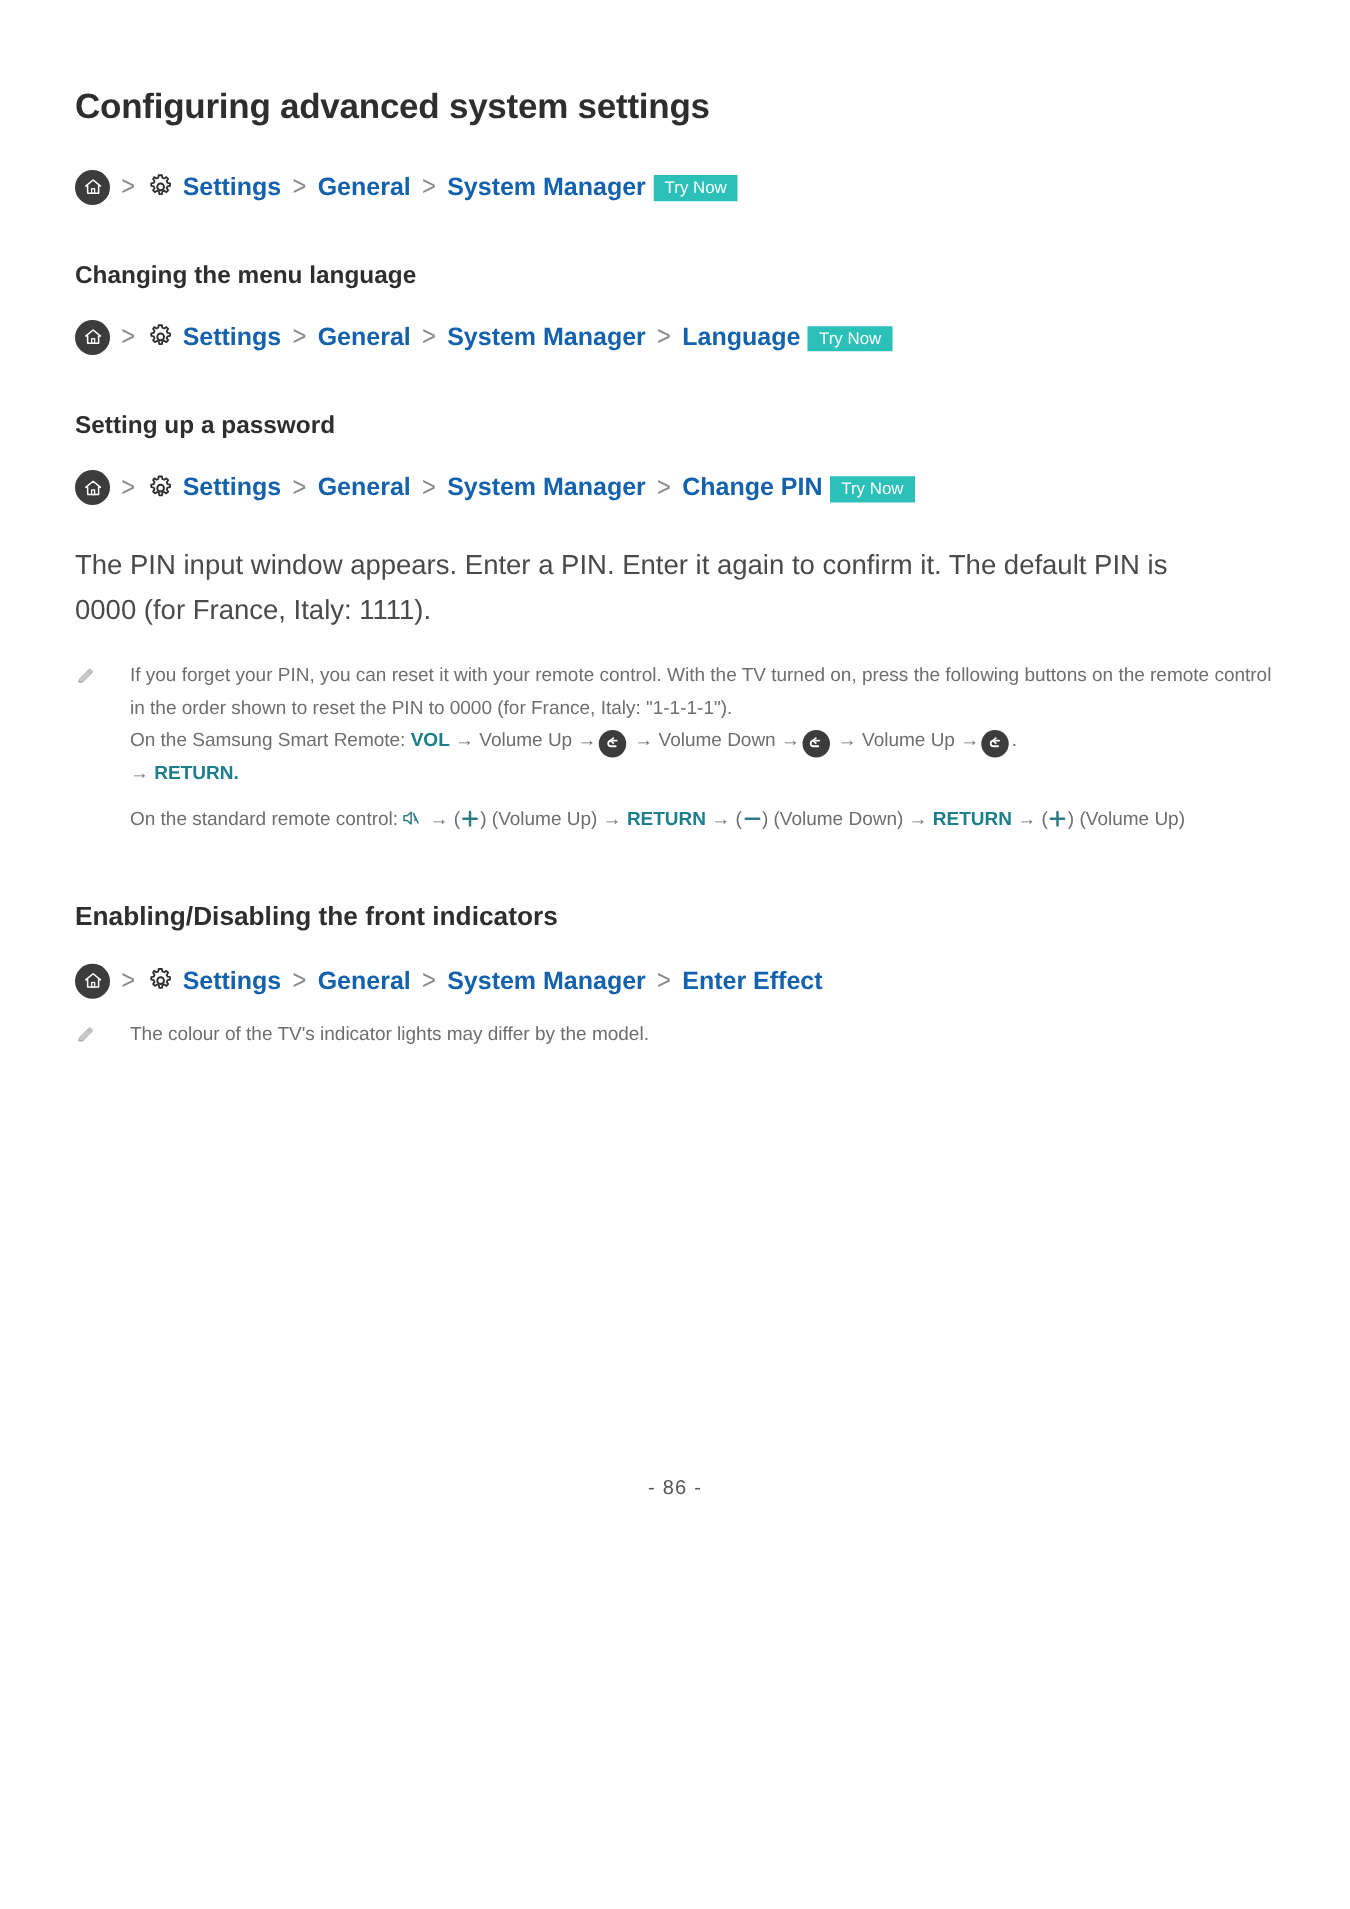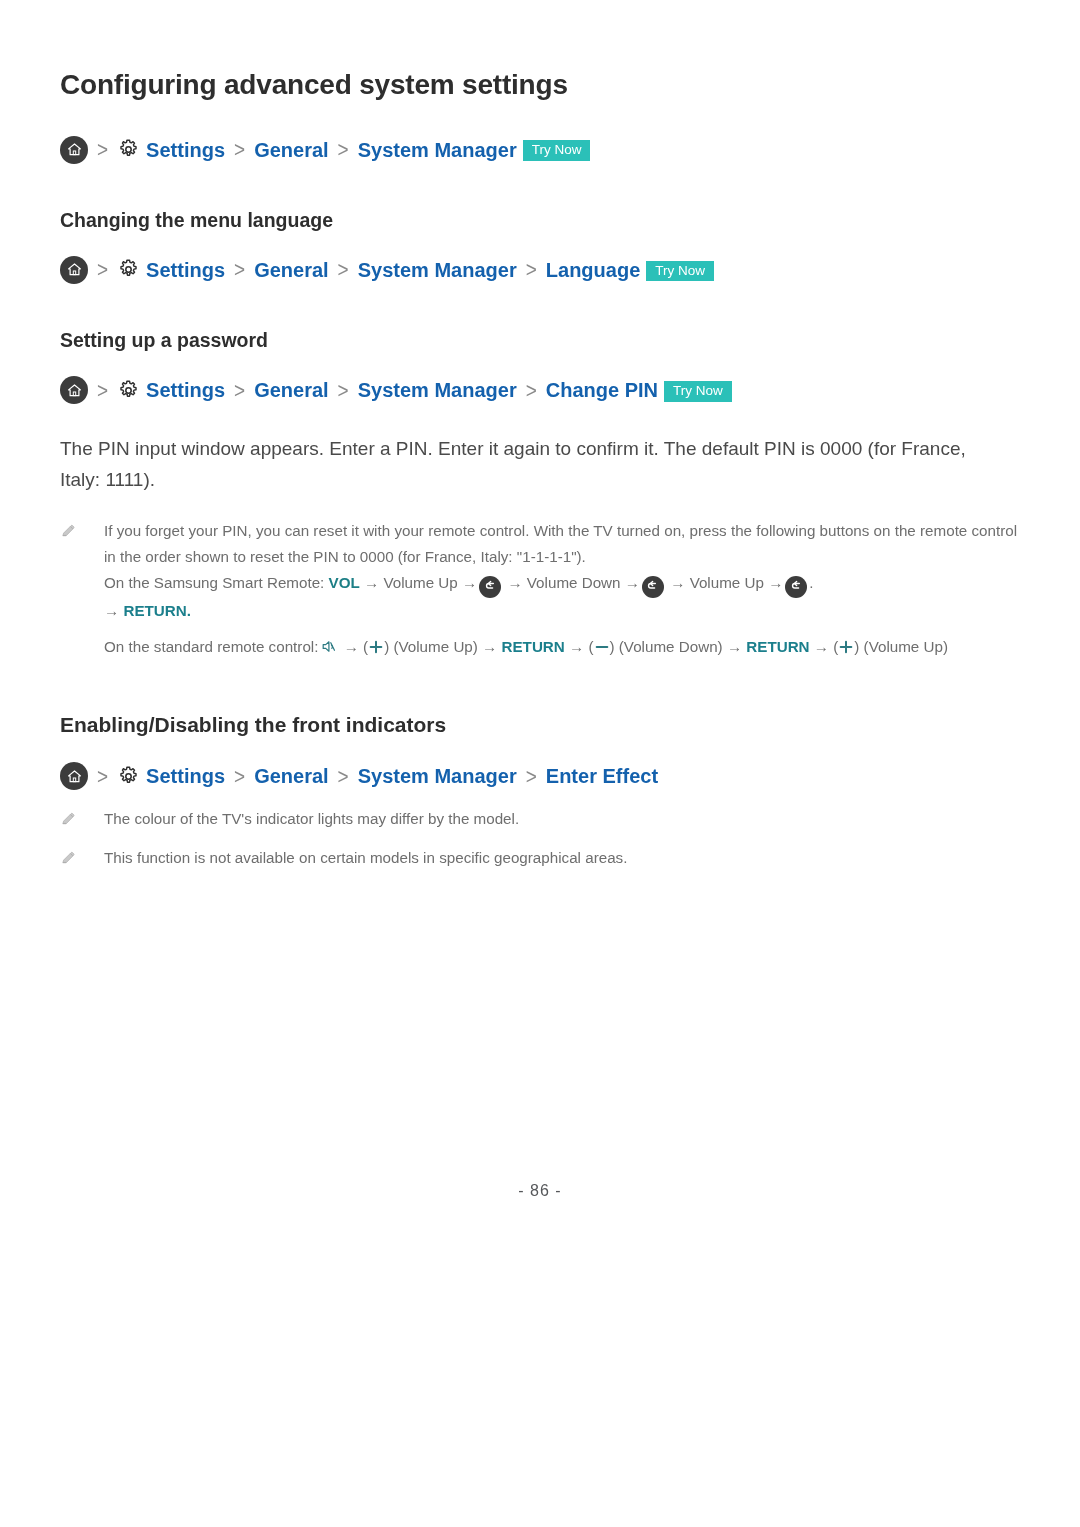--- a/index.html
+++ b/index.html
@@ -100,21 +100,21 @@
     padding: 2px 9px 3px 9px;
     margin-left: 6px;
     line-height: 1.15;
     white-space: nowrap;
     position: relative;
     top: 1px;
   }
 
   
   .body-text {
-    font-size: 19px;
+    font-size: 22px;
     color: #4a4a4a;
     line-height: 1.62;
     margin: 0;
     max-width: 920px;
   }
 
   
   .note {
     display: flex;
     align-items: flex-start;
@@ -383,26 +383,16 @@
     <span class="pencil-icon">
       <svg width="17" height="17" viewBox="0 0 24 24" aria-hidden="true">
         <path d="M4 19.4l1.1-3.7L15.6 5.2a1.6 1.6 0 0 1 2.3 0l1.3 1.3a1.6 1.6 0 0 1 0 2.3L8.7 19.4H4z" fill="#c9c9c9" stroke="#b2b2b2" stroke-width="1.1" stroke-linejoin="round"></path>
         <path d="M14.6 6.3l3.3 3.3" stroke="#a8a8a8" stroke-width="1.1"></path>
         <path d="M4.2 18.9h4.6" stroke="#a8a8a8" stroke-width="1.1"></path>
       </svg>
     </span>
     <div class="note-body">The colour of the TV's indicator lights may differ by the model.</div>
   </div>
 
-  <div class="note mt-13">
-    <span class="pencil-icon">
-      <svg width="17" height="17" viewBox="0 0 24 24" aria-hidden="true">
-        <path d="M4 19.4l1.1-3.7L15.6 5.2a1.6 1.6 0 0 1 2.3 0l1.3 1.3a1.6 1.6 0 0 1 0 2.3L8.7 19.4H4z" fill="#c9c9c9" stroke="#b2b2b2" stroke-width="1.1" stroke-linejoin="round"></path>
-        <path d="M14.6 6.3l3.3 3.3" stroke="#a8a8a8" stroke-width="1.1"></path>
-        <path d="M4.2 18.9h4.6" stroke="#a8a8a8" stroke-width="1.1"></path>
-      </svg>
-    </span>
-    <div class="note-body">This function is not available on certain models in specific geographical areas.</div>
-  </div>
 
   <div class="page-number">- 86 -</div>
 
 </div>
 
 </body></html>

